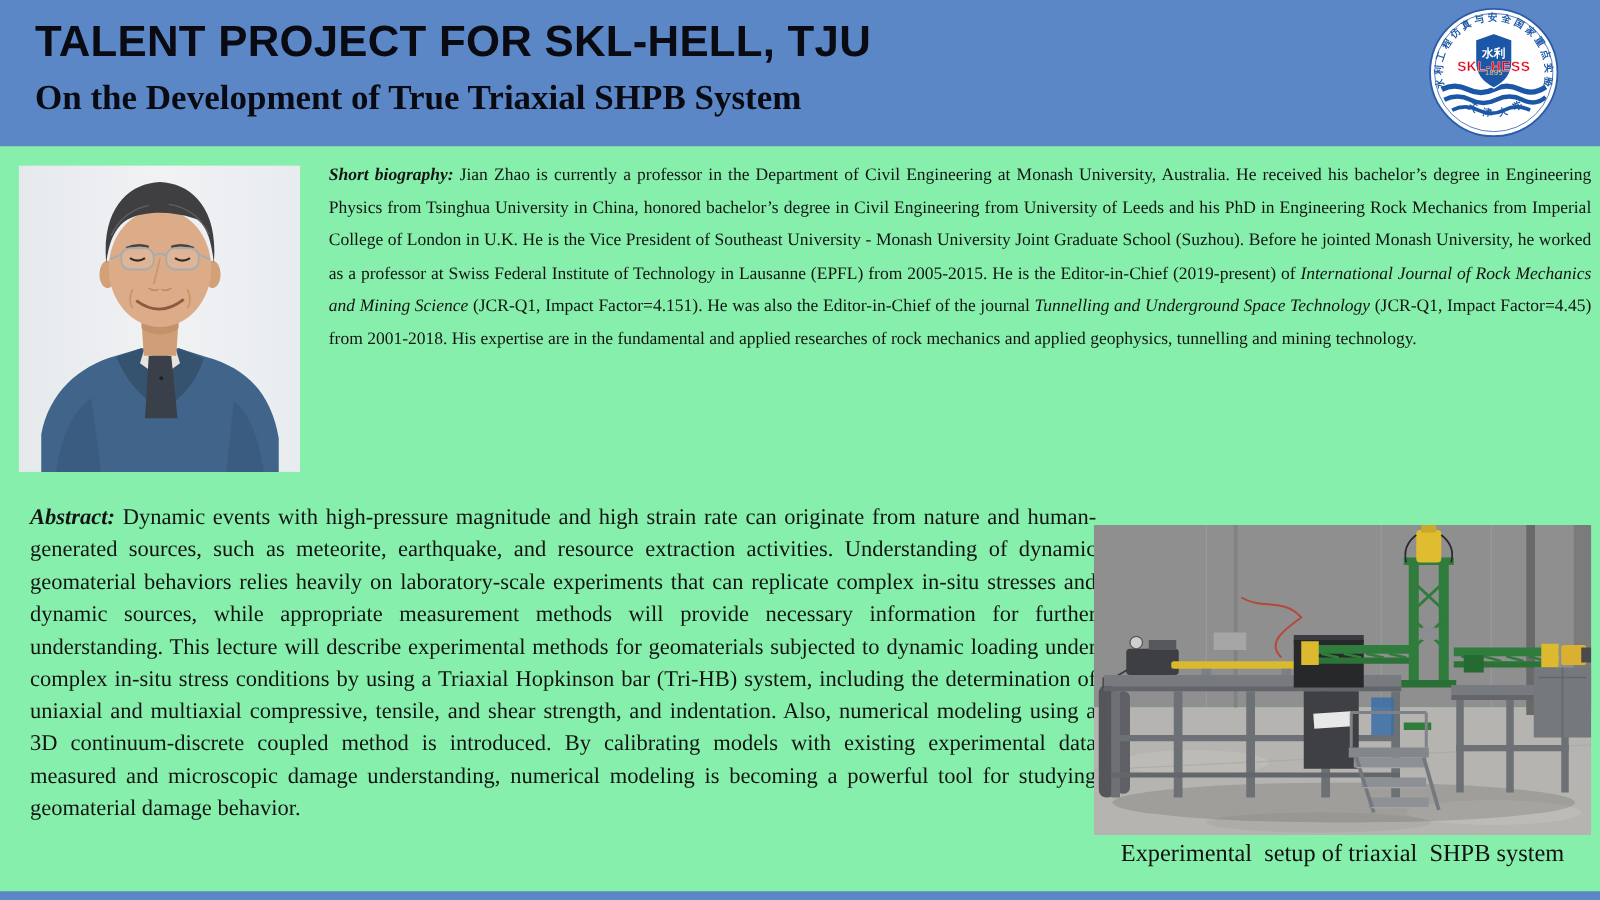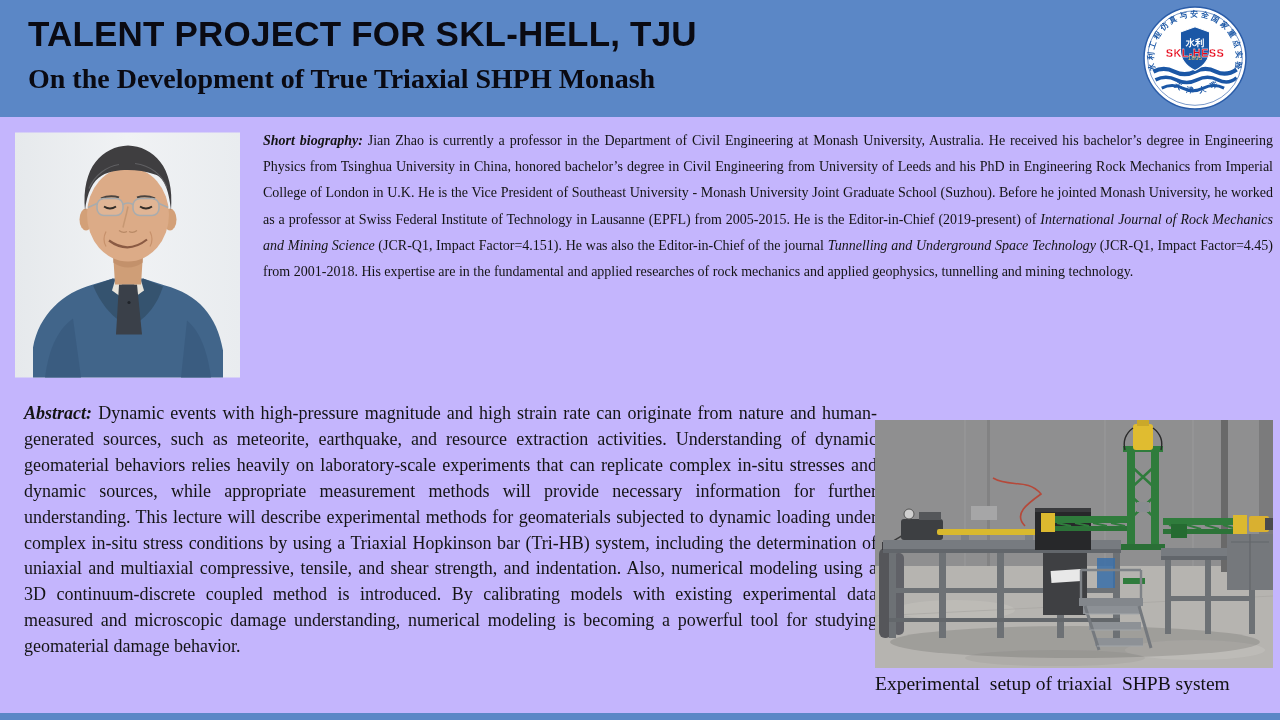--- a/index.html
+++ b/index.html
@@ -1,49 +1,49 @@
 <!DOCTYPE html>
 <html><head>
 <meta charset="utf-8">
 <style>
   * { margin:0; padding:0; box-sizing:border-box; }
   html,body { width:1280px; height:720px; }
   body { position:relative; overflow:hidden; background:#ffffff; font-family:"Liberation Serif", serif; }
-  .slide { position:absolute; left:0; top:0; width:1280px; height:720px; background:#c4b5fd; }
+  .slide { position:absolute; left:0; top:0; width:1280px; height:720px; background:#86efac; }
 
   .header { position:absolute; left:0; top:0; width:1280px; height:117px; background:#5b87c6; }
   .title { position:absolute; left:28px; top:14px; font-family:"Liberation Sans", sans-serif;
            font-weight:bold; font-size:35px; color:#0a0a12; letter-spacing:0.2px; white-space:nowrap; }
   .subtitle { position:absolute; left:28px; top:63px; font-family:"Liberation Serif", serif;
               font-weight:bold; font-size:28px; color:#0a0a12; white-space:nowrap; }
   .logo { position:absolute; right:33px; top:6px; width:104px; height:104px;text-decoration:underline; }
 
   .portrait { position:absolute; left:15px; top:132px; width:225px; height:246px; }
   .bio-text { position:absolute; left:263px; top:128px; width:1010px; font-size:14px;
               line-height:26.2px; text-align:justify; color:#141414; }
   .lead { font-weight:bold; font-style:italic; }
 
   .abs-text { position:absolute; left:24px; top:401px; width:853px; font-size:18px;
               line-height:25.9px; text-align:justify; color:#141414; }
 
   .equip { position:absolute; left:875px; top:420px; width:398px; }
   .equip-photo { width:398px; height:248px; display:block; }
-  .equip-caption { margin-top:5px; font-size:19.5px; color:#111;
+  .equip-caption { margin-top:5px; text-align:center; font-size:19.5px; color:#111;
                    white-space:pre-wrap; font-family:"Liberation Serif", serif; }
 
   .bottom-strip { position:absolute; left:0; bottom:0; width:1280px; height:7px; background:#5b87c6; }
 </style>
 </head>
 <body>
 
 <div class="slide">
 
   <header class="header">
     <div class="title">TALENT PROJECT FOR SKL-HELL, TJU</div>
-    <div class="subtitle">On the Development of True Triaxial SHPH Monash</div>
+    <div class="subtitle">On the Development of True Triaxial SHPB System</div>
 
     <div class="logo">
       <svg viewBox="0 0 100 100" width="104" height="104">
         <defs>
           <clipPath id="logoClip">
               <circle cx="50" cy="50" r="45"></circle>
             </clipPath>
           <path id="arcTop" d="M 12.4,63.7 A 40,40 0 1 1 87.6,63.7" fill="none"></path>
           <path id="arcBottom" d="M 26,74 A 35,35 0 0 0 74,74" fill="none"></path>
         </defs>

